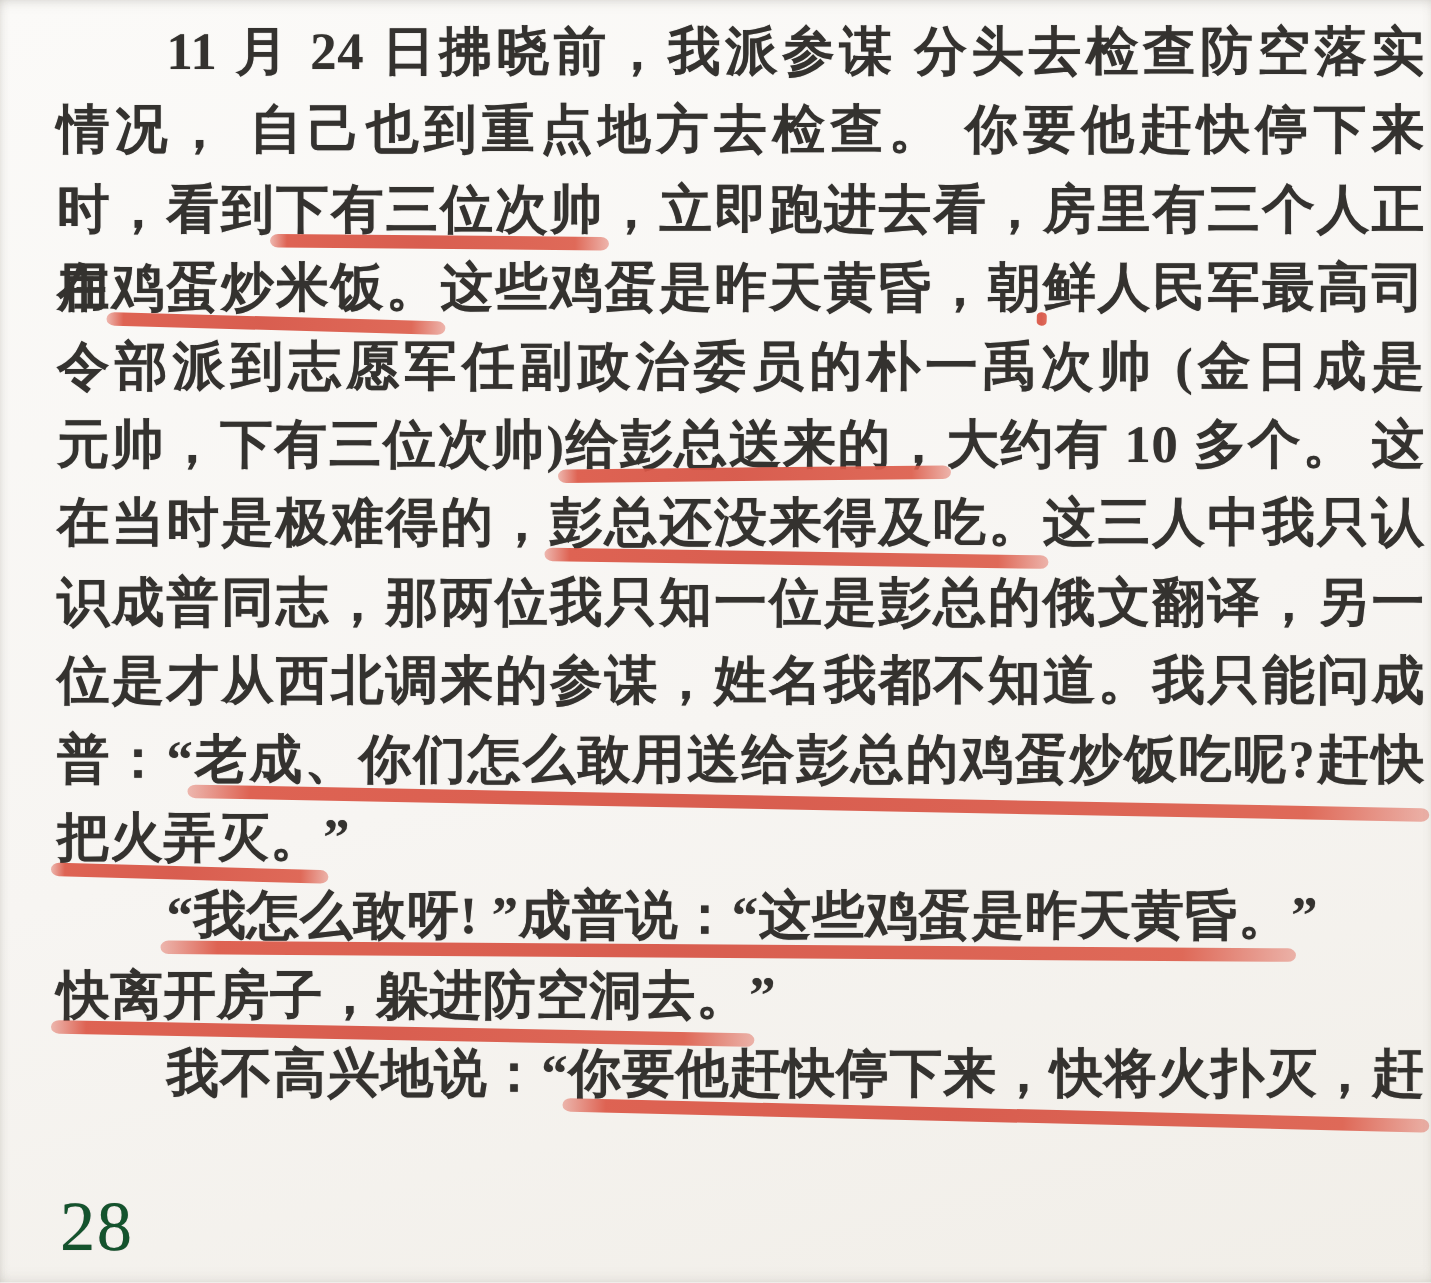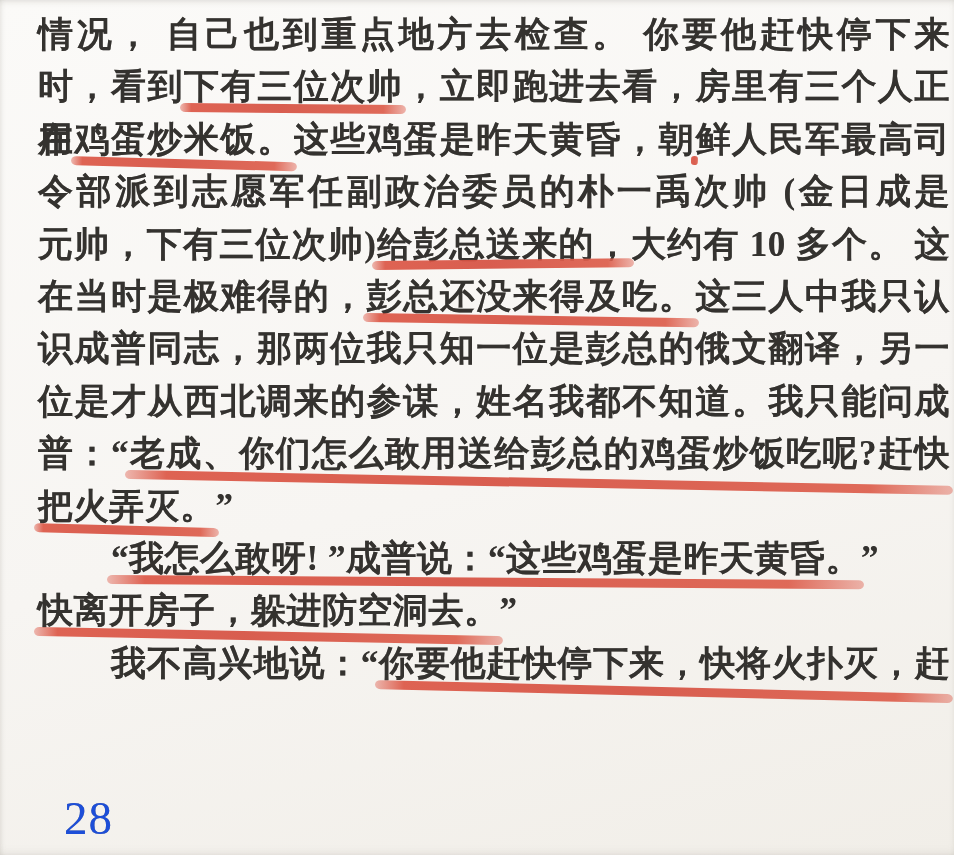--- a/index.html
+++ b/index.html
@@ -50,38 +50,38 @@
   .line-6  span.u{--tilt:.9deg}
   .line-9  span.u{--tilt:1.1deg}
   .line-10 span.u{--tilt:1.6deg}
   .line-11 span.u{--tilt:.4deg}
   .line-12 span.u{--tilt:1.4deg}
   .line-13 span.u{--tilt:1.1deg}
   .page-number{
     position:absolute;
     left:40px;top:791px;
     font-size:47px;
-    color:#1d4ed8;
+    color:#14532d;
     letter-spacing:1px;
     text-shadow:0 0 0.5px rgba(50,50,50,.5);
-    margin-left:24px;
   }
   
   .vignette{
     position:absolute;inset:0;pointer-events:none;
     box-shadow:inset 0 4px 10px -6px rgba(120,115,105,.45),
                inset 0 -5px 12px -8px rgba(120,115,105,.35),
                inset 4px 0 10px -8px rgba(120,115,105,.30);
   }
 </style>
 </head>
 <body>
 
 <div class="page">
   <div class="text-block">
+      <div class="line line-0 indent"><span class="seg">11 月 24 日拂晓前，我派参谋 分头去检查防空落实</span></div>
       <div class="line line-1"><span class="seg">情况， 自己也到重点地方去检查。 你要他赶快停下来</span></div>
       <div class="line line-2"><span class="seg">时，看到</span><span class="seg u">下有三位次帅</span><span class="seg">，立即跑进去看，</span><span class="seg u">房里有三个人正在</span></div>
       <div class="line line-3"><span class="seg">用</span><span class="seg u">鸡蛋炒米饭。</span><span class="seg">这些鸡蛋是昨天黄昏，朝鲜人民军最高司</span></div>
       <div class="line line-4"><span class="seg">令部派到志愿军任副政治委员的朴一禹次帅 (金日成是</span></div>
       <div class="line line-5"><span class="seg">元帅，下有三位次帅)</span><span class="seg u">给彭总送来的，</span><span class="seg">大约有 10 多个。 这</span></div>
       <div class="line line-6"><span class="seg">在当时是极难得的，</span><span class="seg u">彭总还没来得及吃。</span><span class="seg">这三人中我只认</span></div>
       <div class="line line-7"><span class="seg">识成普同志，那两位我只知一位是彭总的俄文翻译，另一</span></div>
       <div class="line line-8"><span class="seg">位是才从西北调来的参谋，姓名我都不知道。我只能问成</span></div>
       <div class="line line-9"><span class="seg">普：“</span><span class="seg u">老成、你们怎么敢用送给彭总的鸡蛋炒饭吃呢?赶快</span></div>
       <div class="line line-10 short"><span class="seg u">把火弄灭。</span><span class="seg">”</span></div>

